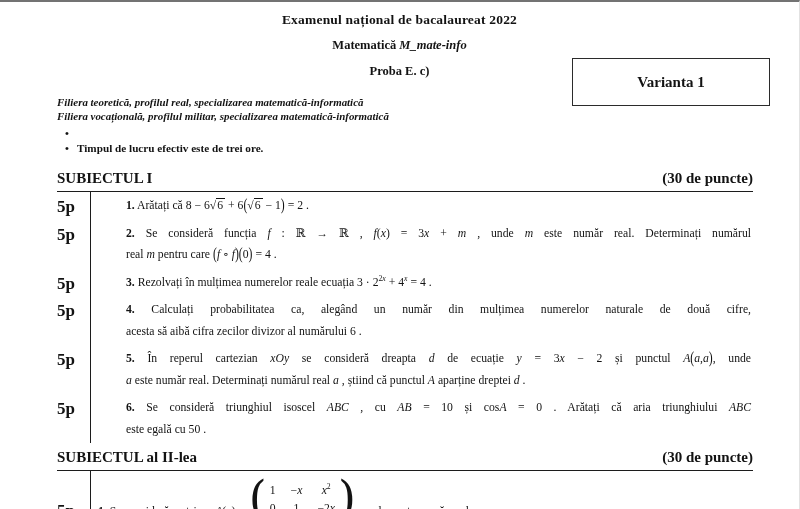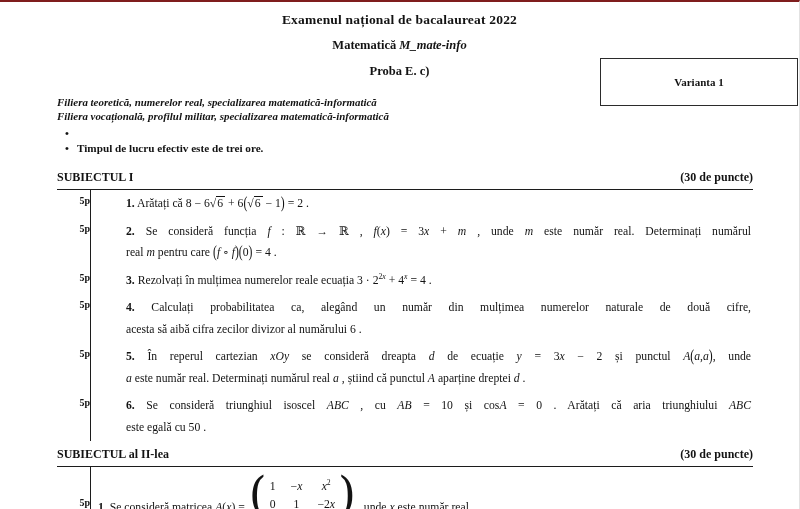--- a/index.html
+++ b/index.html
@@ -1,42 +1,42 @@
 <!DOCTYPE html>
 <html><head>
 <meta charset="utf-8">
 <style>
   html,body{margin:0;padding:0;background:#fff;}
   .page{
     position:relative;width:800px;height:509px;background:#ffffff;overflow:hidden;
     font-family:"Liberation Serif","DejaVu Serif",serif;color:#131313;
-    border-top:2px solid #7f1d1d;border-right:1px solid #e2e2e2;box-sizing:border-box;
+    border-top:2px solid #737373;border-right:1px solid #e2e2e2;box-sizing:border-box;
   }
   .center{text-align:center;font-weight:bold;}
   .title{padding-top:10px;font-size:13.5px;letter-spacing:.2px;}
   .proba{margin-top:11px;font-size:12.5px;}
   .mate{margin-top:10px;font-size:12.5px;}
   .mate .mit{font-style:italic;}
   .variant-box{
-    position:absolute;left:600px;top:56px;width:196px;height:46px;
+    position:absolute;left:572px;top:56px;width:196px;height:46px;
     border:1px solid #2b2b2b;display:flex;align-items:center;justify-content:center;
-    font-weight:bold;font-size:11px;background:#fff;
+    font-weight:bold;font-size:15px;background:#fff;
   }
   .content{margin:0 46px 0 57px;}
   .preamble{margin-top:17px;}
   .filiera{font-weight:bold;font-style:italic;font-size:10.9px;line-height:13.5px;}
   .bullets{margin-top:3px;}
   .bullet{display:flex;font-weight:bold;font-size:11.2px;line-height:15px;}
   .bmark{width:12px;padding-left:8px;flex:none;}
-  .sec-head{display:flex;justify-content:space-between;font-weight:bold;font-size:12px;font-family:Liberation Serif, serif;}
+  .sec-head{display:flex;justify-content:space-between;font-weight:bold;font-size:15px;font-family:Liberation Serif, serif;}
   .sec-head.first{margin-top:14px;}
   .sec-head.second{margin-top:6px;justify-content:space-between;}
   .rule{height:0;border-bottom:1.6px solid #1c1c1c;margin-top:4px;}
   .prow{display:flex;}
-  .pts{width:33px;flex:none;text-align:right;font-weight:bold;font-size:10px;padding-top:5px;}
+  .pts{width:33px;flex:none;text-align:left;font-weight:bold;font-size:17px;padding-top:5px;}
   .pcontent{flex:1;border-left:1.3px solid #1c1c1c;padding:3px 2px 3px 7px;font-size:11.7px;line-height:21.5px;}
   .pline{min-height:21.5px;margin-left:28px;}
   .pline.just{text-align:justify;text-align-last:justify;}
   .mi{font-style:italic;}
   .bseg{font-weight:bold;}
   .msup{font-size:.66em;vertical-align:super;line-height:0;}
   .sqrt{white-space:nowrap;}
   .rad{border-top:1.2px solid #131313;padding:0 2px 0 1px;}
   .bigp{display:inline-block;transform:scaleY(1.42);}
   
@@ -57,21 +57,21 @@
   <div class="center mate"><span>Matematică </span><span class="mit">M_mate-info</span></div>
   <div class="center proba">Proba E. c)</div>
 
   <div class="variant-box">
     <span>Varianta 1</span>
   </div>
 
   <div class="content">
 
     <div class="preamble">
-      <div class="filiera">Filiera teoretică, numerelor real, specializarea matematică-informatică</div>
+      <div class="filiera">Filiera teoretică, profilul real, specializarea matematică-informatică</div>
       <div class="filiera">Filiera vocațională, profilul militar, specializarea matematică-informatică</div>
       <div class="bullets">
         <div class="bullet">
           <span class="bmark">•</span>
         </div>
         <div class="bullet">
           <span class="bmark">•</span>
           <span>Timpul de lucru efectiv este de trei ore.</span>
         </div>
       </div>

